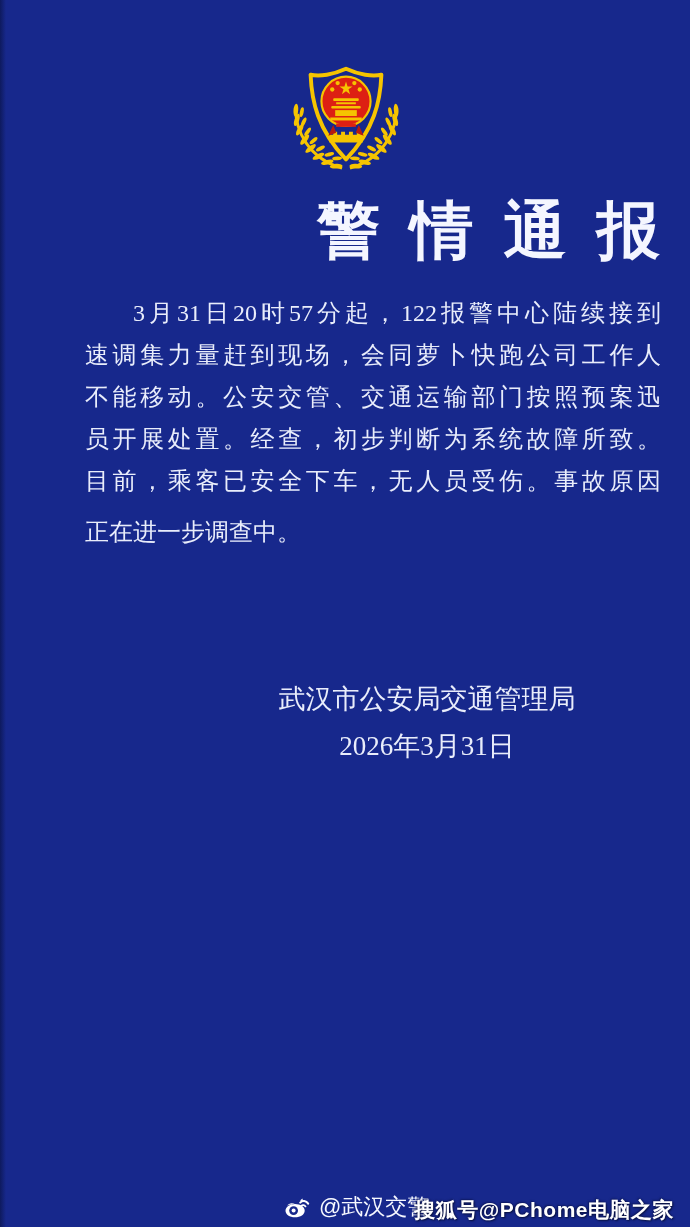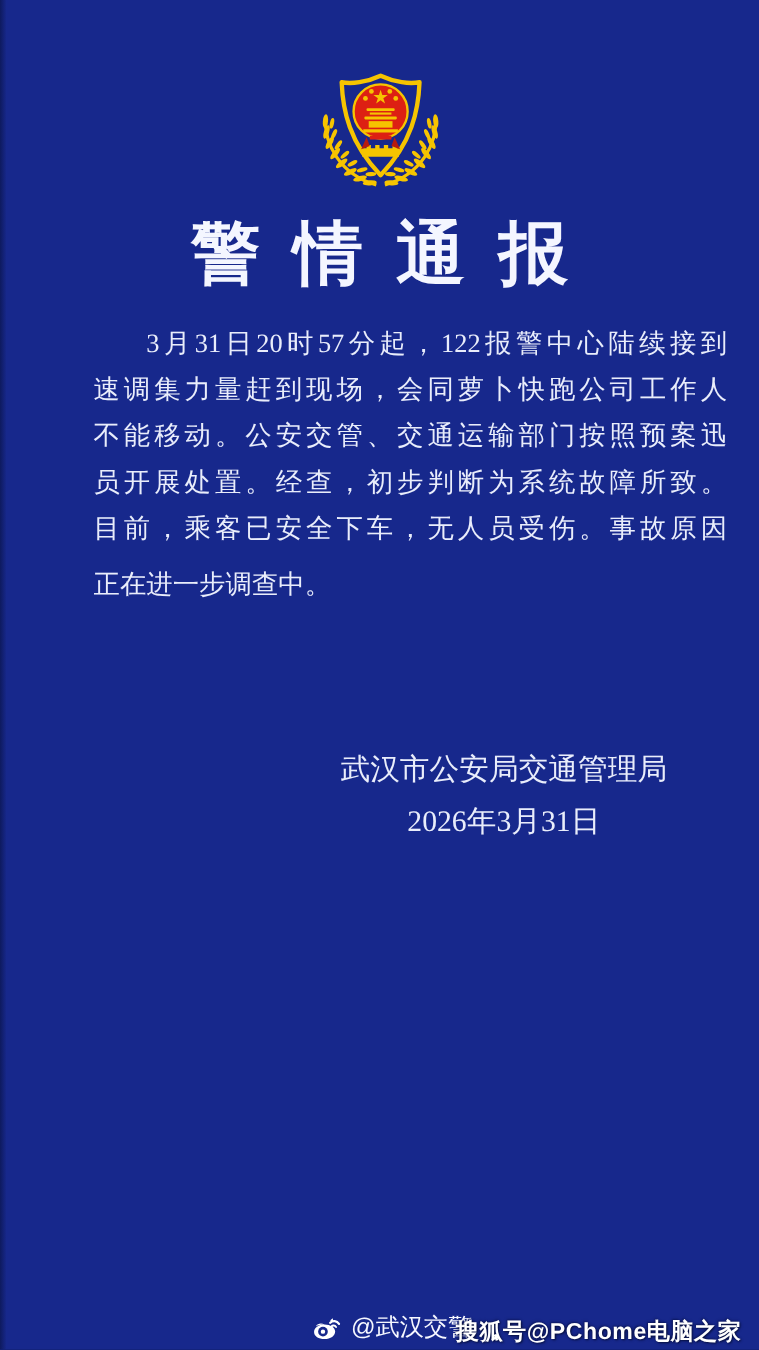--- a/index.html
+++ b/index.html
@@ -28,21 +28,21 @@
     width: 118px;
     height: 116px;
   }
   .badge svg { width: 100%; height: 100%; display: block; }
   .title {
     position: absolute;
     top: 188px;
     left: 0;
     width: 100%;
     margin: 0;
-    text-align: center;
+    text-align: right;
     color: #f4f6ff;
     font-size: 63px;
     font-weight: 700;
     letter-spacing: 0.48em;
     padding-left: 0.48em;
     box-sizing: border-box;
     font-family: "Liberation Serif", serif;
   }
   .body-text {
     position: absolute;
@@ -59,21 +59,21 @@
     text-align-last: justify;
     text-justify: inter-character;
     height: 42px;
     white-space: nowrap;
   }
   .body-line.first { text-indent: 2em; }
   .body-line.last { text-align-last: left; margin-top: 9px; }
   .sign-block {
     position: absolute;
     top: 676px;
-    left: 458px;
+    left: 427px;
     transform: translateX(-50%);
     text-align: center;
     color: #e9edfb;
     font-size: 27px;
     line-height: 47px;
     white-space: nowrap;
     font-family: "Liberation Serif", serif;
   }
   .footer-left {
     position: absolute;

